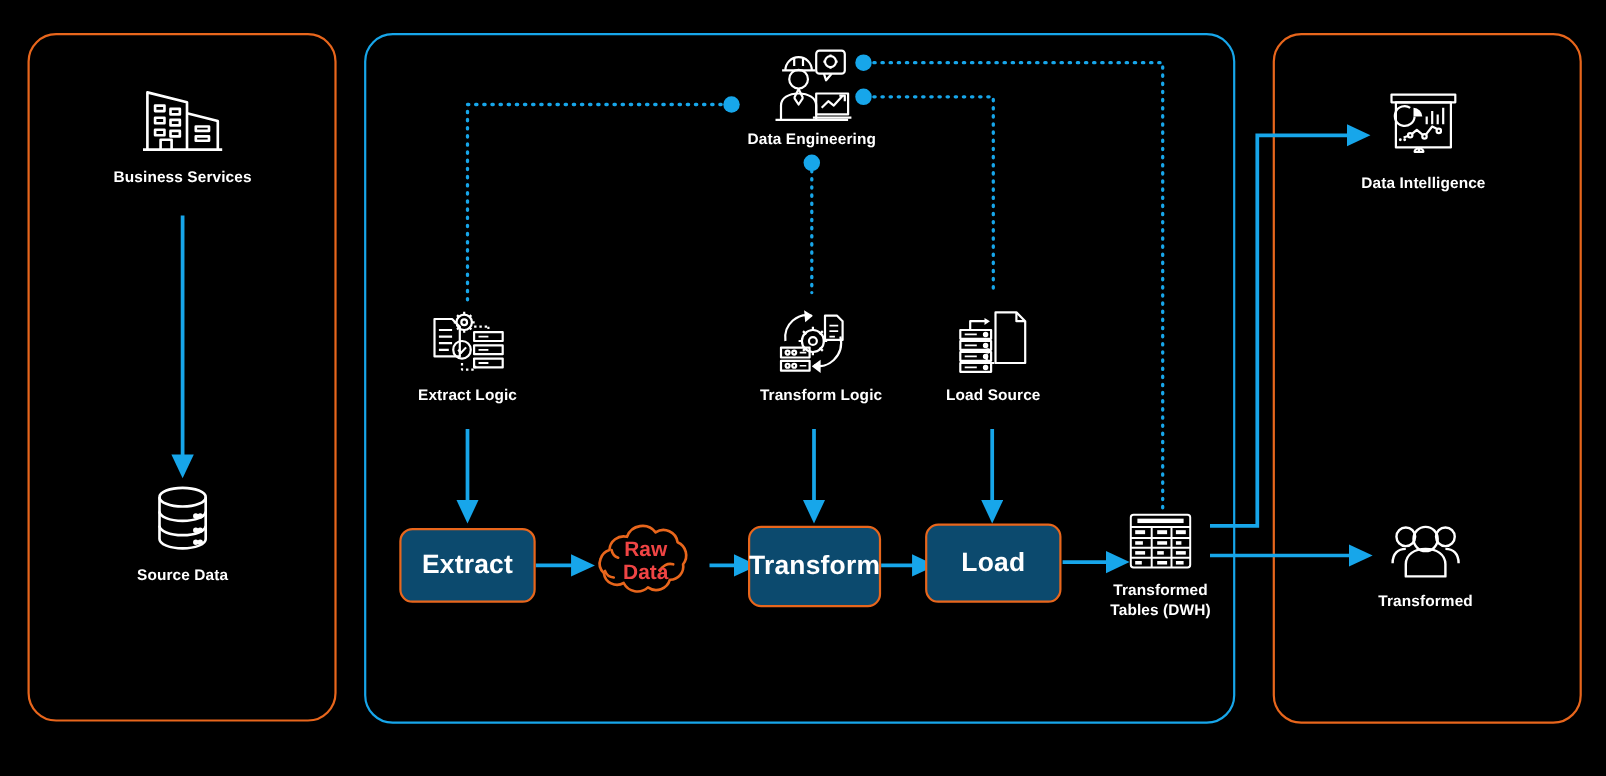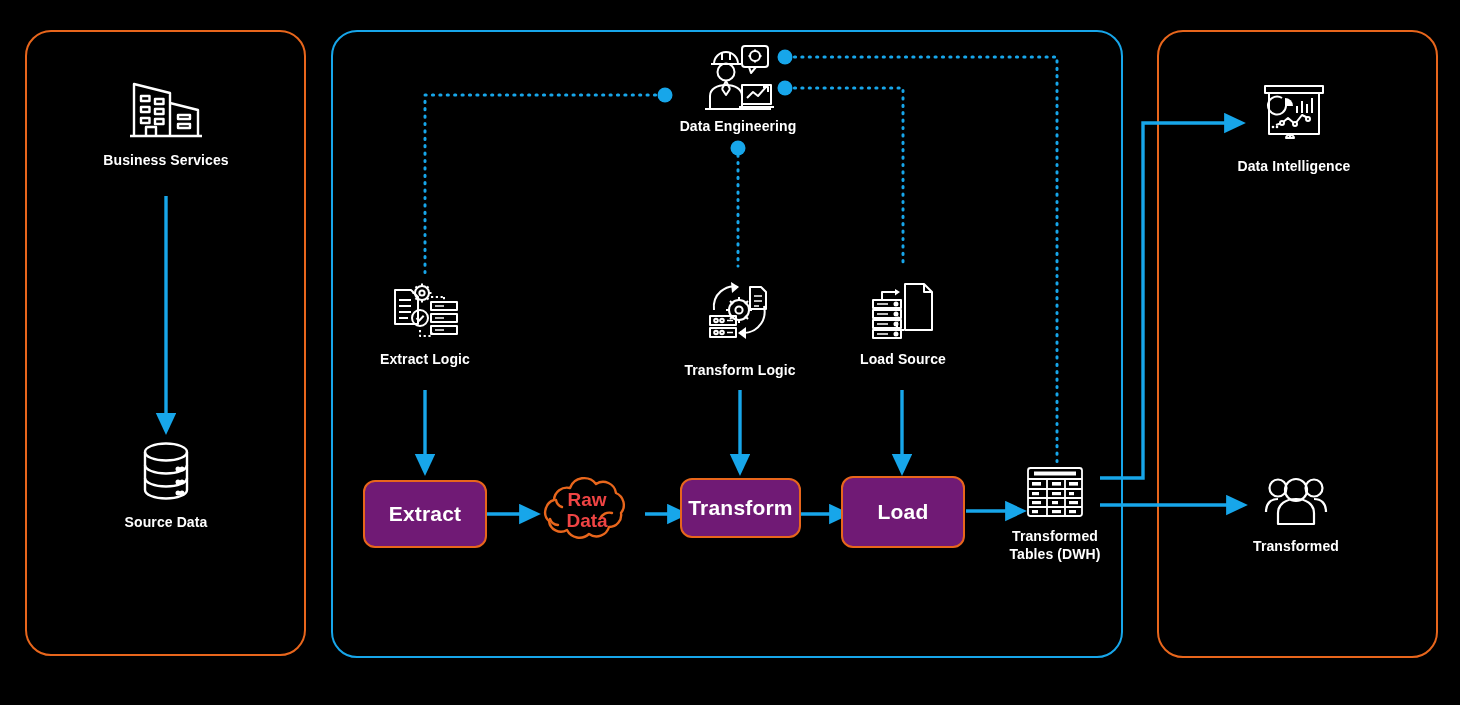--- a/index.html
+++ b/index.html
@@ -27,23 +27,23 @@
     line-height: 1.28;
     white-space: pre-line;
   }
   .icon-wrap { display: flex; align-items: center; justify-content: center; }
 
   .procbox {
     position: absolute;
     border: 2px solid #E8661C;
     border-radius: 12px;
     display: flex; align-items: center; justify-content: center;
-    color: #ffffff; font-weight: bold; font-size: 21px;
+    color: #ffffff; font-weight: bold; font-size: 24px;
     letter-spacing: .2px;
-    background: #701a75;
+    background: #0c4a6e;
   }
 
   .cloud { position: absolute; }
   .cloud-text {
     position: absolute;
     width: 100%; text-align: center;
     color: #ef4444; font-weight: bold; font-size: 19px;
     line-height: 1.08;
     white-space: pre-line;
   }
@@ -192,21 +192,21 @@
         <path d="M50 16 h8 M50 21 h8 M50 26 h5" stroke-width="1.5"></path>
         <rect x="6" y="36" width="26" height="9"></rect>
         <rect x="6" y="48" width="26" height="9"></rect>
         <circle cx="12" cy="40.5" r="1.8"></circle>
           <circle cx="18" cy="40.5" r="1.8"></circle>
         <circle cx="12" cy="52.5" r="1.8"></circle>
           <circle cx="18" cy="52.5" r="1.8"></circle>
         <path d="M23 40.5 h6 M23 52.5 h6" stroke-width="1.5"></path>
       </svg>
     </div>
-    <div class="node-label" style="margin-top:20px;">Transform Logic</div>
+    <div class="node-label" style="margin-top:9px;text-align:right;">Transform Logic</div>
   </div>
 
   <div class="node" style="left:848px; top:280px; width:110px;">
     <div class="icon-wrap" style="height:62px;">
       <svg width="68" height="62" viewBox="0 0 68 62" fill="none" stroke="#fff" stroke-width="2" stroke-linejoin="round">
         <path d="M36 4 h19 l8 8 v38 h-27 z"></path>
         <path d="M55 4 v8 h8"></path>
         <rect x="4" y="20" width="28" height="8"></rect>
         <rect x="4" y="30" width="28" height="8"></rect>
         <rect x="4" y="40" width="28" height="8"></rect>
@@ -221,21 +221,21 @@
         <path d="M35 50 h-7 v-8"></path>
         <circle cx="29" cy="39" r="2.4" fill="#fff" stroke="none"></circle>
       </svg>
     </div>
     <div class="node-label" style="margin-top:9px;">Load Source</div>
   </div>
 
   <div class="procbox" style="left:363px; top:480px; width:124px; height:68px;">
     <span>Extract</span>
   </div>
-  <div class="procbox" style="left:680px; top:478px; width:121px; height:60px;">
+  <div class="procbox" style="left:680px; top:478px; width:121px; height:74px;">
     <span>Transform</span>
   </div>
   <div class="procbox" style="left:841px; top:476px; width:124px; height:72px;">
     <span>Load</span>
   </div>
 
   <div class="cloud" style="left:524px; top:470px; width:126px; height:88px;">
     <svg width="126" height="88" viewBox="0 0 126 88" fill="none" stroke="#E8661C" stroke-width="2.4" stroke-linejoin="round" stroke-linecap="round">
       <path d="M30 30 a13 13 0 0 1 16 -12 a15 15 0 0 1 26 -4 a13 13 0 0 1 20 9
                a13 13 0 0 1 5 20 a12 12 0 0 1 -12 14 a13 13 0 0 1 -20 7

